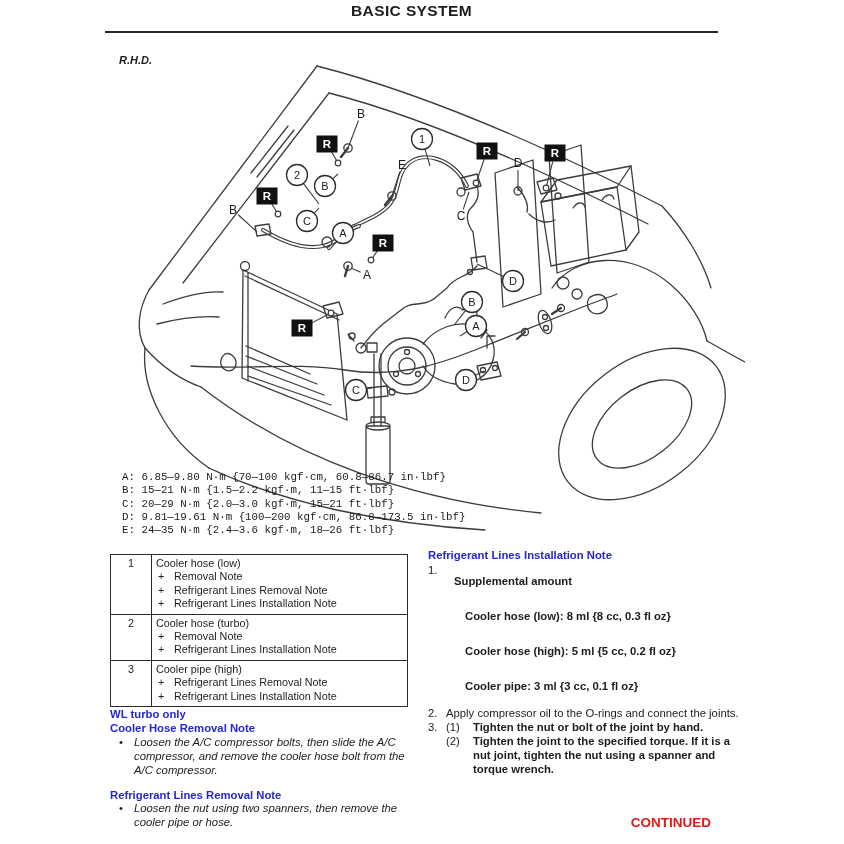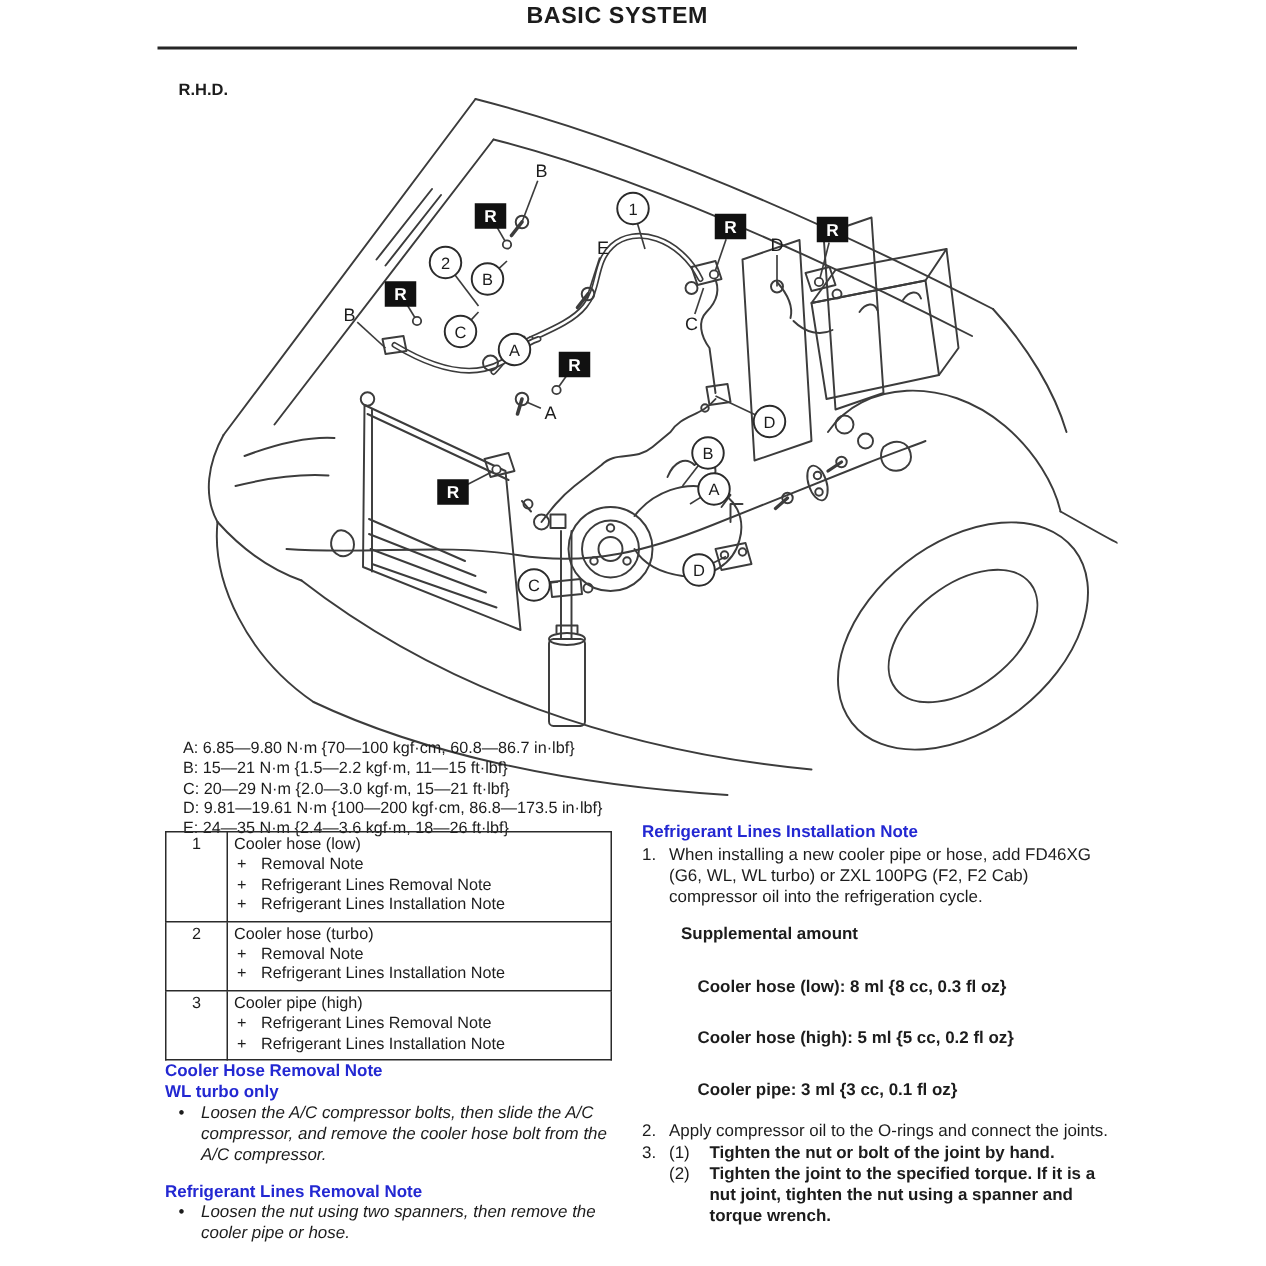--- a/index.html
+++ b/index.html
@@ -7,22 +7,22 @@
     position:relative; width:844px; height:844px; background:#ffffff;
     font-family:"Liberation Sans", sans-serif; color:#1c1c1c; overflow:hidden;
   }
   .title {
     position:absolute; left:105px; top:2px; width:613px; text-align:center;
     font-size:15.5px; font-weight:bold; letter-spacing:.4px;
   }
   .rule { position:absolute; left:105px; top:31px; width:613px; height:2px; background:#262626; }
   .diagram { position:absolute; left:105px; top:36px; width:640px; height:510px; }
   .diagram svg { position:absolute; left:0; top:0; pointer-events:none; }
-  .rhd { position:absolute; left:14px; top:18px; font-size:11px; font-weight:bold; }
-  .specs { position:absolute; left:122px; top:493px; font-size:10.8px; line-height:13.3px; white-space:nowrap; }
+  .rhd { position:absolute; left:14px; top:18px; font-size:11px; font-weight:bold;font-style:italic; }
+  .specs { position:absolute; left:122px; top:471px; font-size:10.8px; line-height:13.3px; white-space:nowrap;font-family:Liberation Mono, monospace; }
   .parts-table {
     position:absolute; left:110px; top:554px; width:298px;
     border-collapse:collapse; font-size:10.8px; line-height:13.4px;
   }
   .parts-table td { border:1px solid #2b2b2b; vertical-align:top; padding:2px 4px 3px 4px; }
   .parts-table td.num { width:32px; text-align:center; }
   .row-item { display:flex; margin-left:2px; }
   .row-item .plus { width:16px; flex:none; text-align:left; }
   .notes-left { position:absolute; left:110px; top:708px; width:304px; font-size:11.3px; line-height:13.9px; }
   .note-section { margin-bottom:11px; }
@@ -309,43 +309,42 @@
               <span class="plus">+</span>
               <span>Refrigerant Lines Installation Note</span>
             </div>
           </td>
         </tr>
       </tbody>
   </table>
 
   <div class="notes-left">
       <div class="note-section">
+        <div class="note-heading" style="color: rgb(35, 40, 210);">WL turbo only</div>
         <div class="note-heading" style="color: rgb(35, 40, 210);">Cooler Hose Removal Note</div>
-        <div class="note-heading" style="color: rgb(35, 40, 210);">WL turbo only</div>
         <div class="bullet-row">
           <span class="bullet-glyph">•</span>
           <span class="bullet-text">Loosen the A/C compressor bolts, then slide the A/C compressor, and remove the cooler hose bolt from the A/C compressor.</span>
         </div>
       </div>
       <div class="note-section">
         <div class="note-heading" style="color: rgb(35, 40, 210);">Refrigerant Lines Removal Note</div>
         <div class="bullet-row">
           <span class="bullet-glyph">•</span>
           <span class="bullet-text">Loosen the nut using two spanners, then remove the cooler pipe or hose.</span>
         </div>
       </div>
     </div>
 
   <div class="notes-right">
     <div class="note-heading" style="color: rgb(35, 40, 210);">Refrigerant Lines Installation Note</div>
     <div>
         <div class="step">
           <span class="step-num">1.</span>
           <div class="step-body">
-            <div>When installing a new cooler pipe or hose, add FD46XG (G6, WL, WL turbo) or ZXL 100PG (F2, F2 Cab) compressor oil into the refrigeration cycle.</div>
             <div class="supplement">
               <div class="sup-title">Supplemental amount</div>
               <div class="sup-line">Cooler hose (low): 8 ml {8 cc, 0.3 fl oz}</div>
               <div class="sup-line">Cooler hose (high): 5 ml {5 cc, 0.2 fl oz}</div>
               <div class="sup-line">Cooler pipe: 3 ml {3 cc, 0.1 fl oz}</div>
             </div>
           </div>
         </div>
         <div class="step">
           <span class="step-num">2.</span>
@@ -362,14 +361,15 @@
             </div>
             <div class="substep">
               <span class="substep-num">(2)</span>
               <span class="substep-text">Tighten the joint to the specified torque. If it is a nut joint, tighten the nut using a spanner and torque wrench.</span>
             </div>
           </div>
         </div>
       </div>
   </div>
 
+  <div class="continued" style="color: rgb(227, 23, 23);">CONTINUED</div>
 
 </div>
 
 </body></html>

